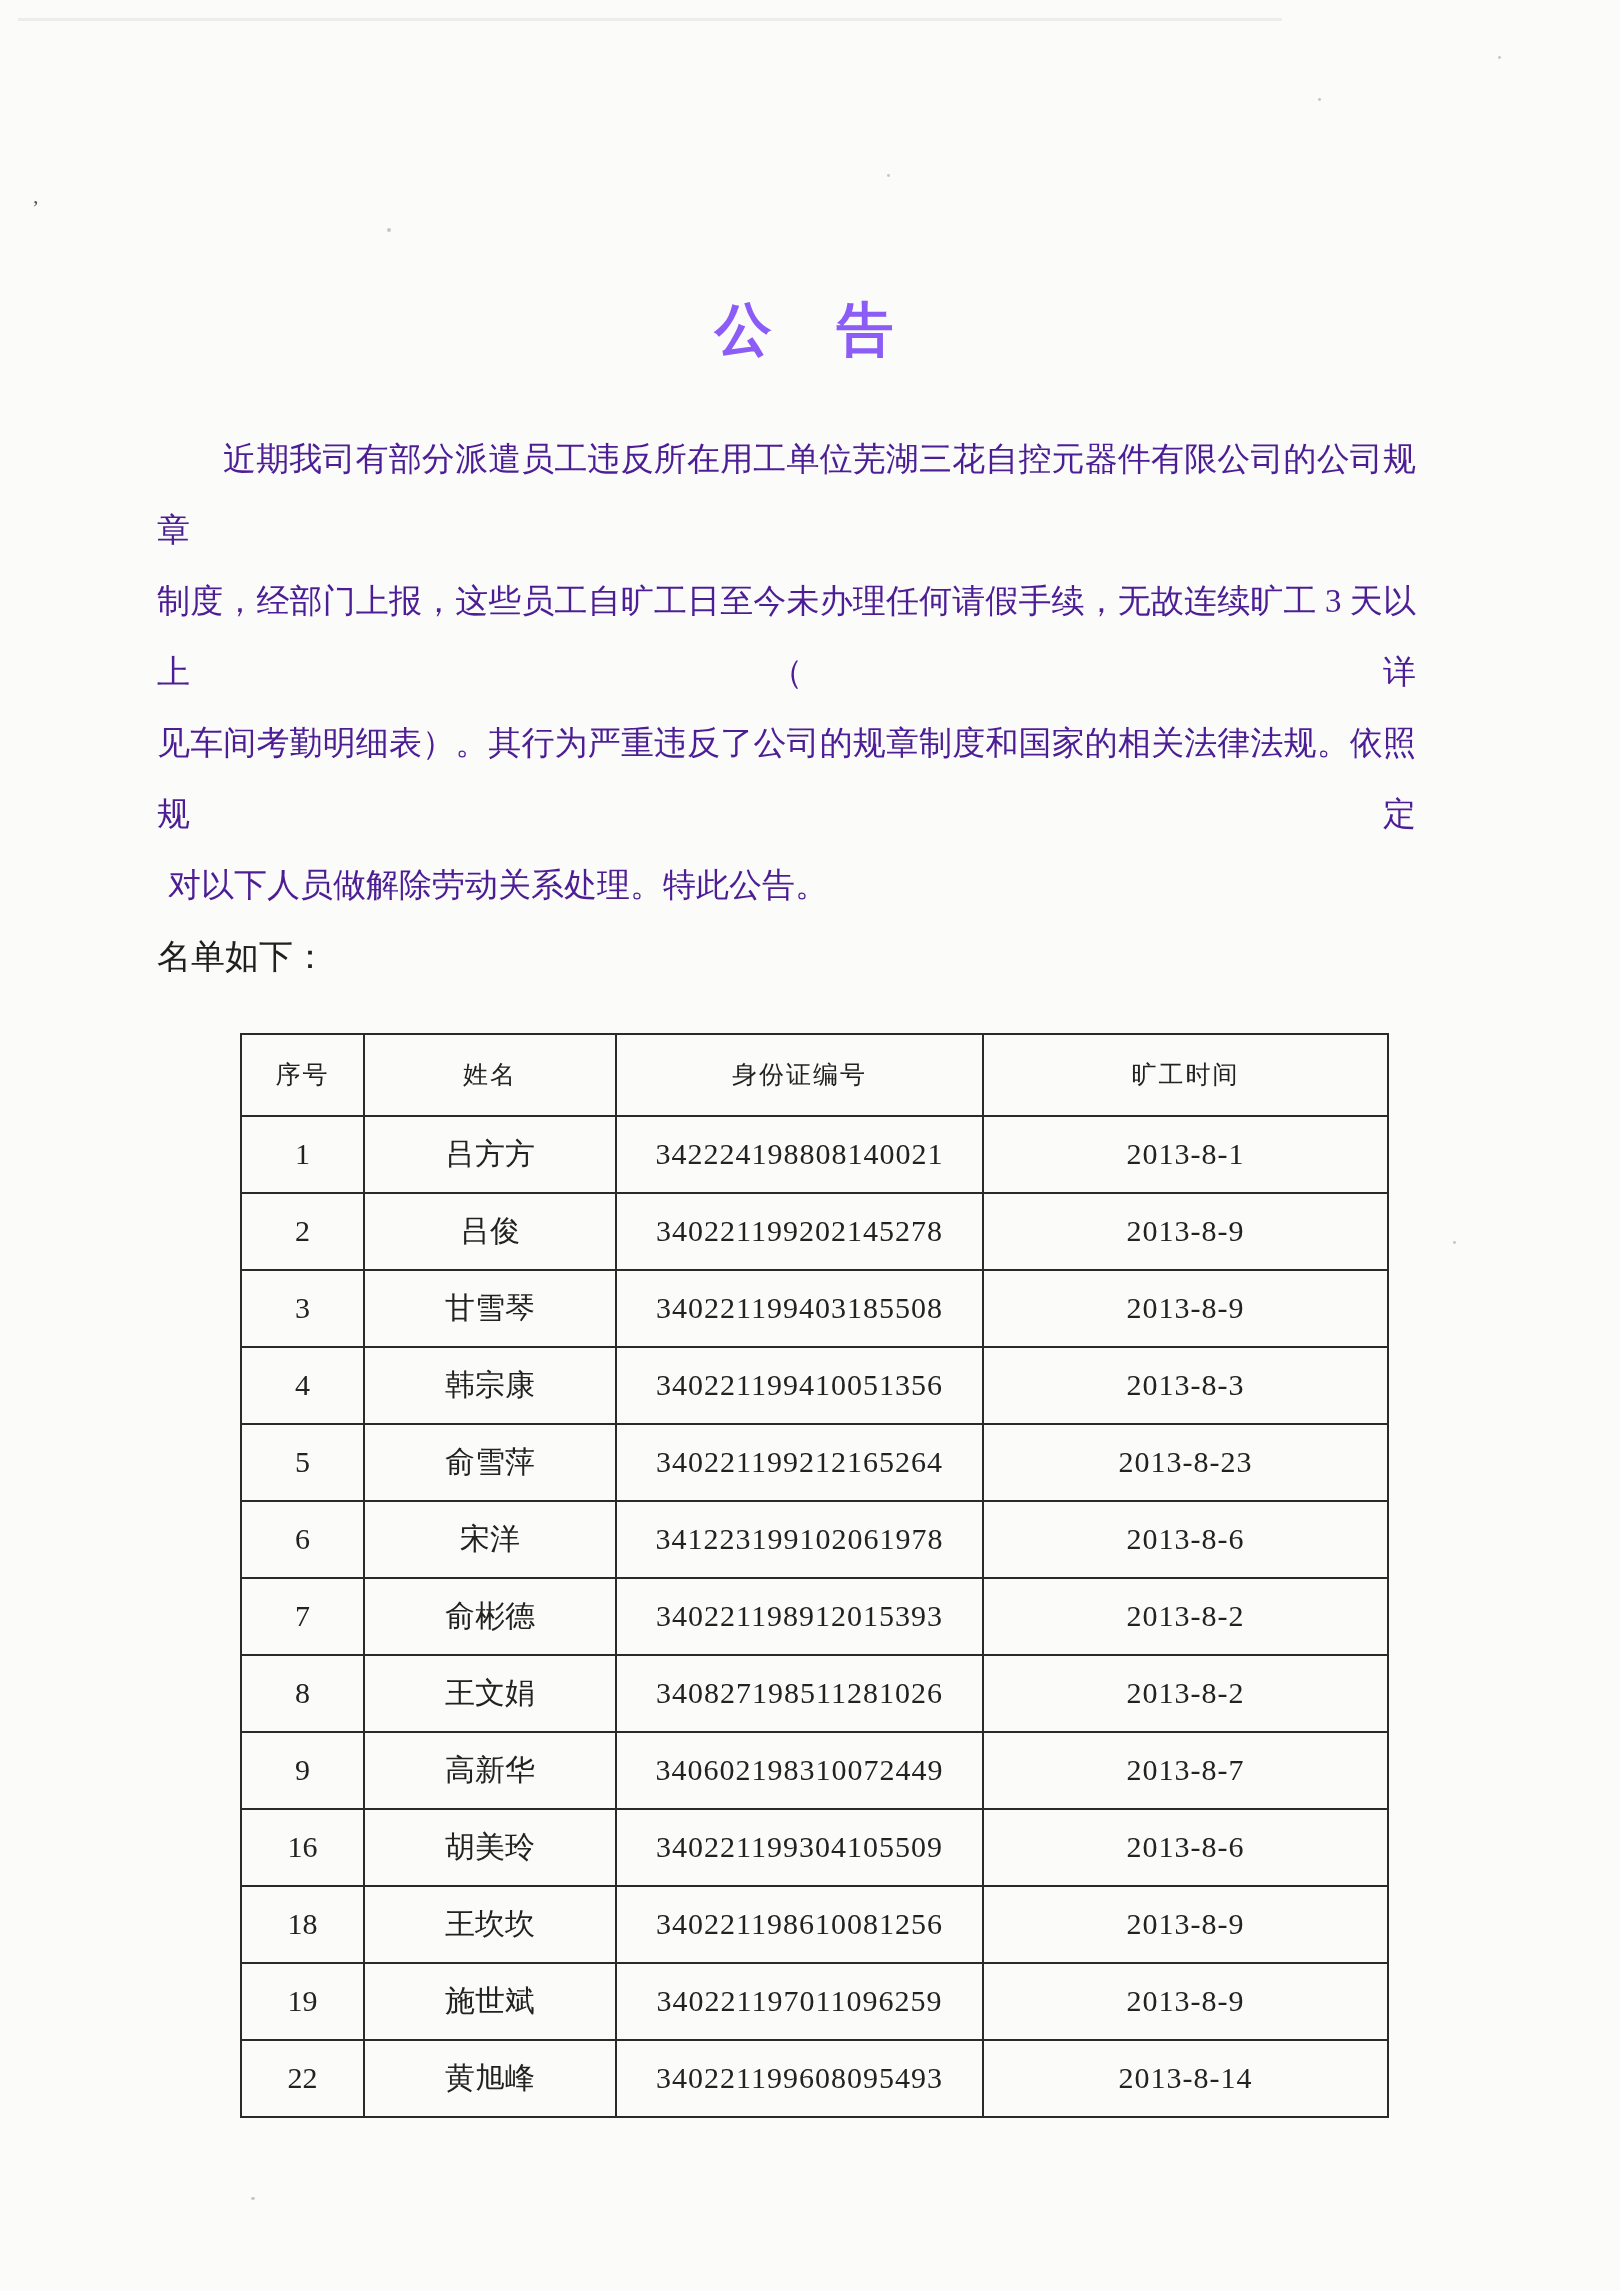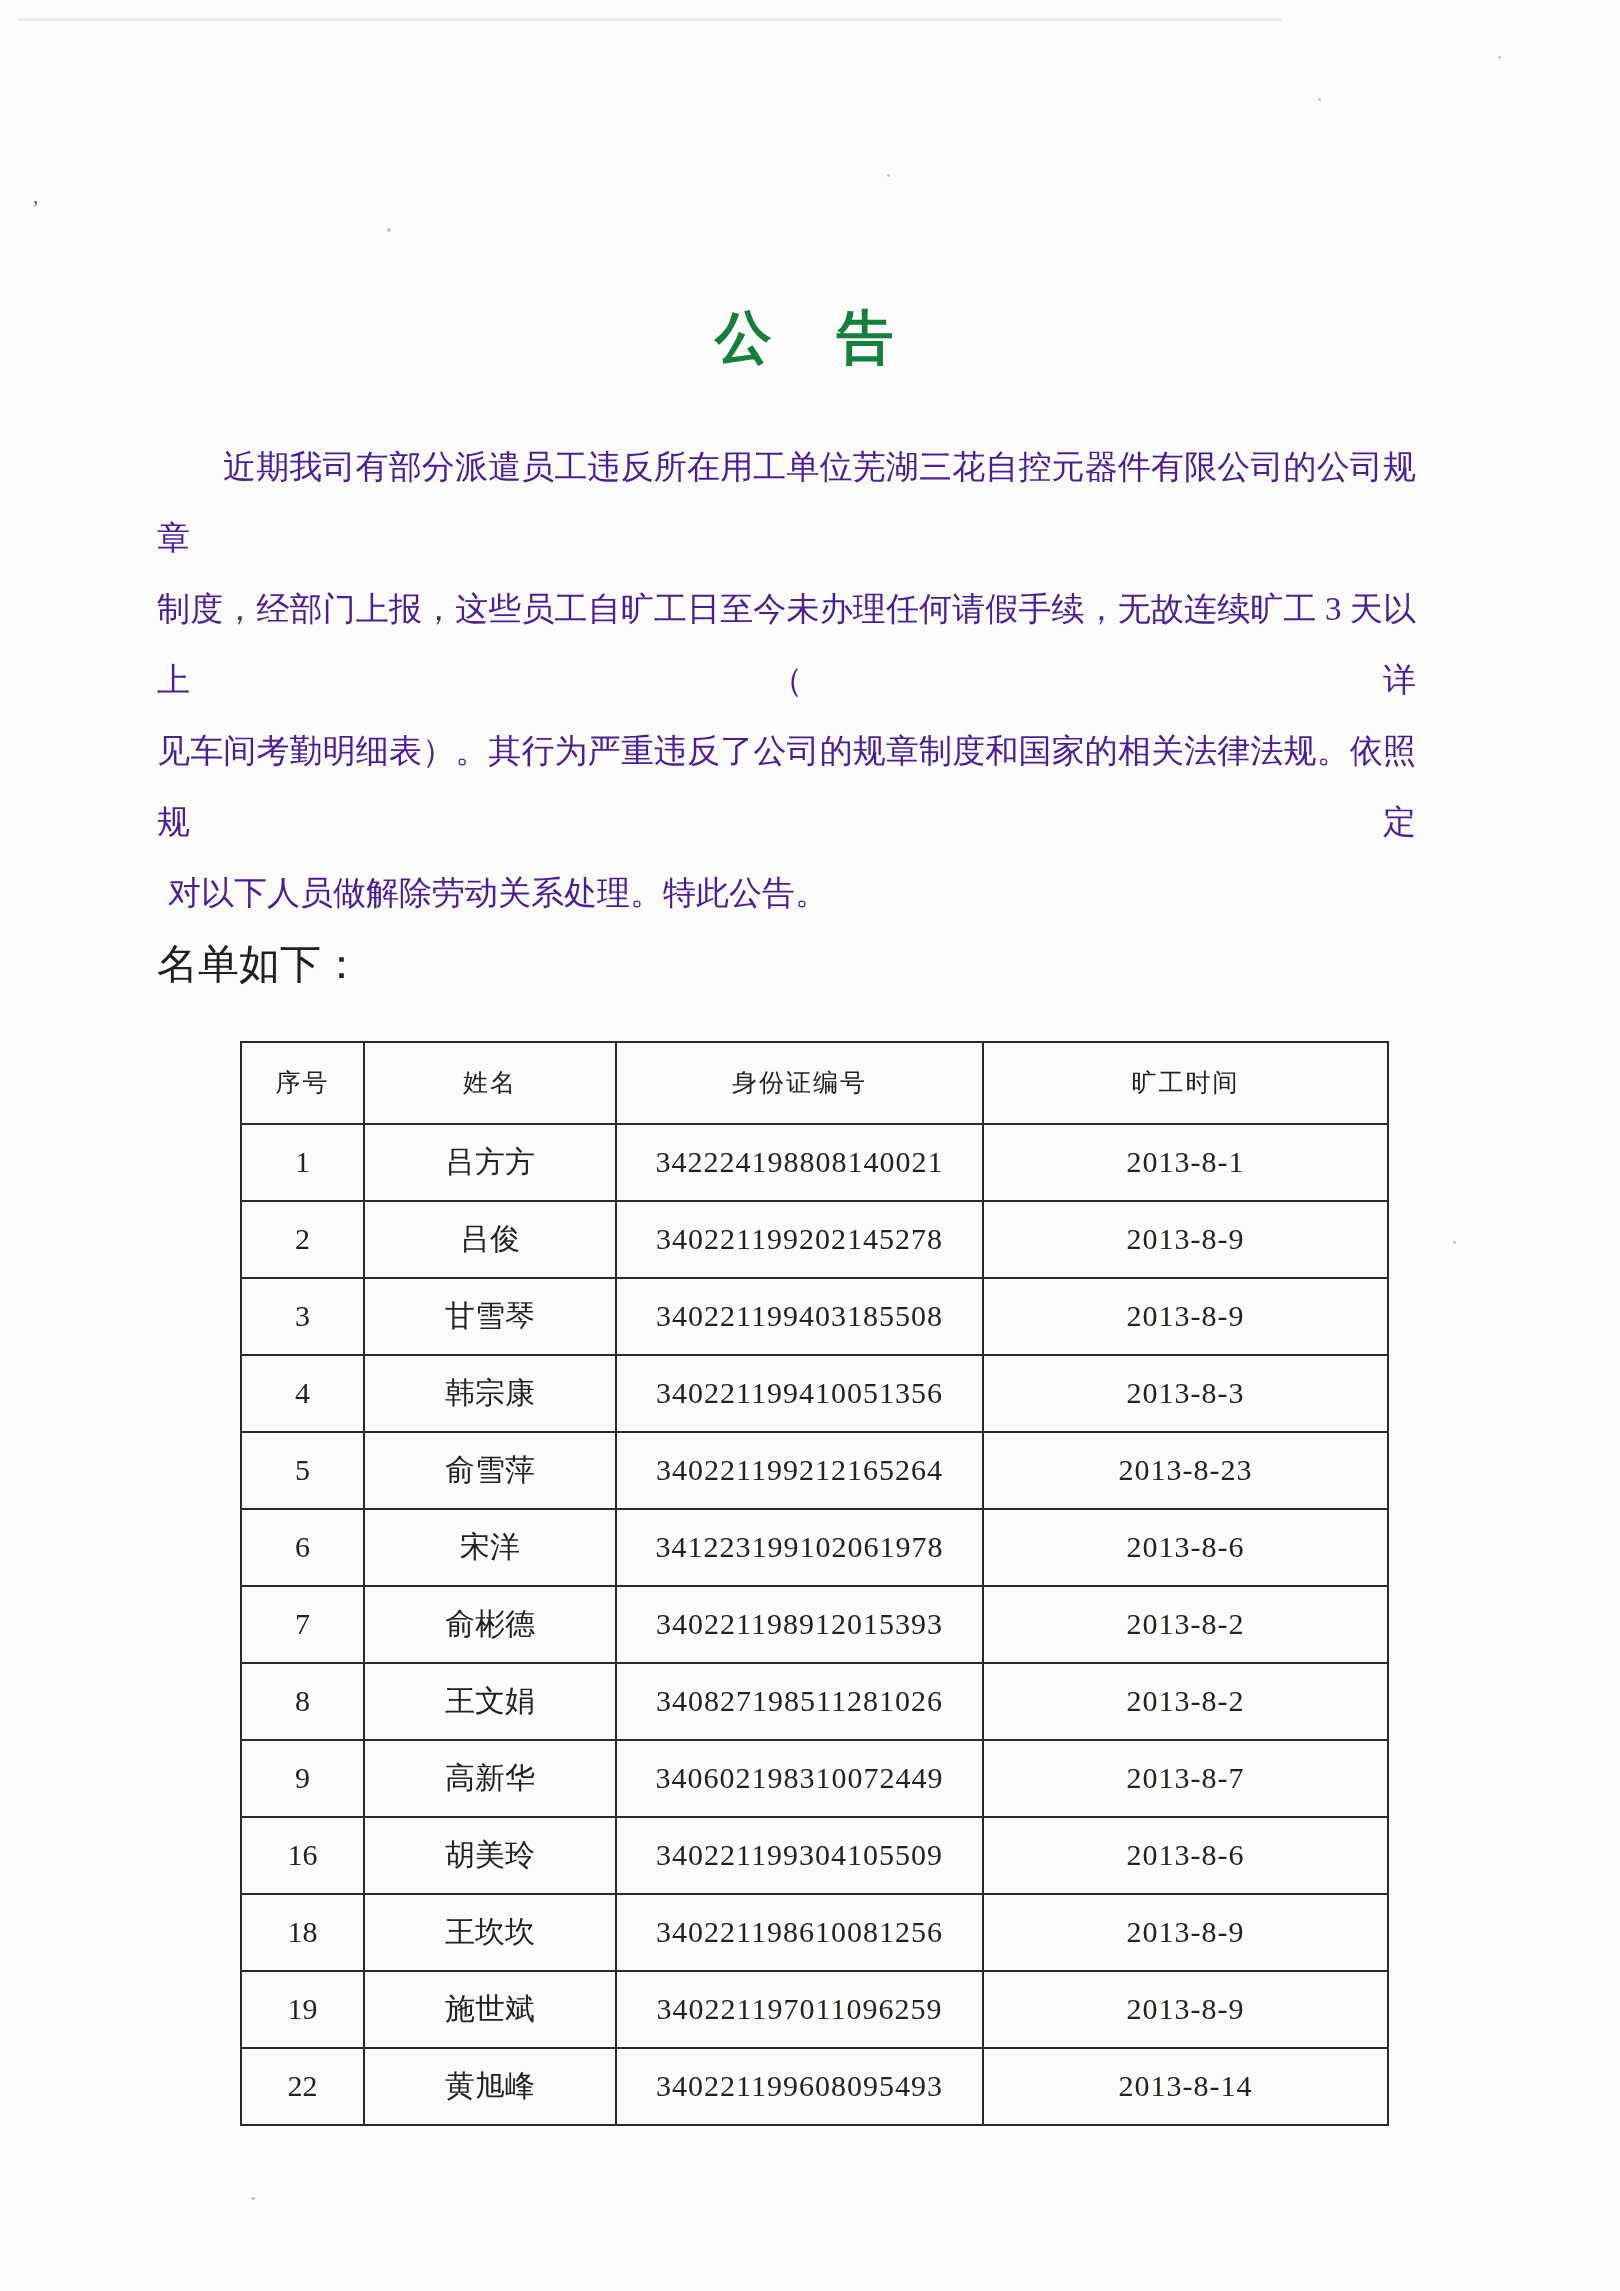--- a/index.html
+++ b/index.html
@@ -44,28 +44,28 @@
     font-size: 21.6px;
     color: #55555a;
   }
   .content {
     position: absolute;
     left: 157px;
     top: 0;
     width: 1259px;
   }
   .doc-title {
-    margin: 16px;
+    margin: 8px;
     padding-top: 286px;
     line-height: 71px;
     text-align: center;
     font-size: 57px;
     font-weight: 700;
     letter-spacing: 3.9px;
-    color: #15803d;
+    color: #8b5cf6;
     transform: translateX(19.6px);
   }
   .paragraph {
     margin-top: 59px;
     font-size: 33px;
     color: #4c1d95;
   }
   .para-line {
     line-height: 71px;
     text-align: justify;
@@ -73,21 +73,21 @@
     white-space: normal;
   }
   .para-line.indent { text-indent: 2em; }
   .para-line.last {
     text-align: right;
     text-align-last: left;
     margin-left: 11px;
   }
   .list-intro {
     margin-top: 5.9px;
-    font-size: 41px;
+    font-size: 34px;
     line-height: 59px;
     color: #202020;
   }
   table.roster {
     border-collapse: collapse;
     margin-top: 47px;
     margin-left: 83px;
     table-layout: fixed;
     background: transparent;
   }

